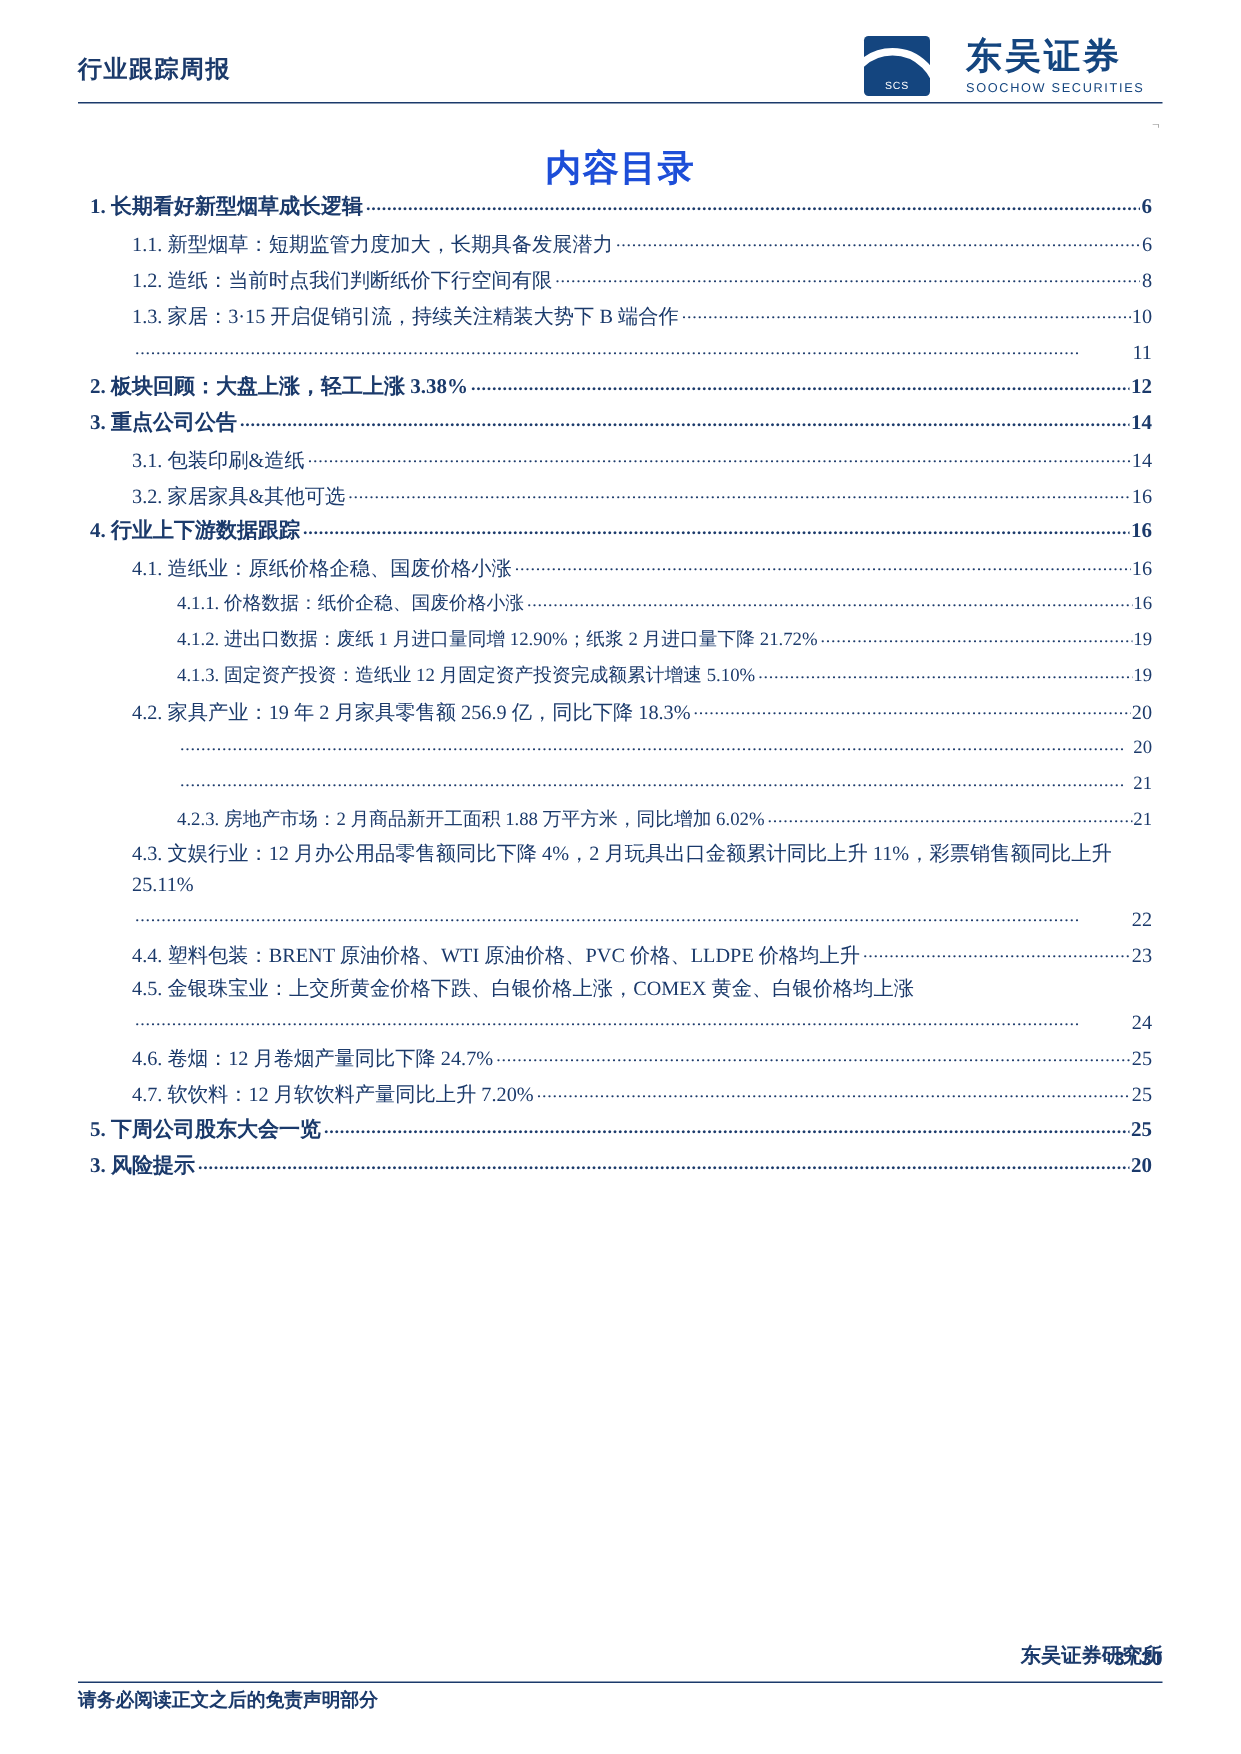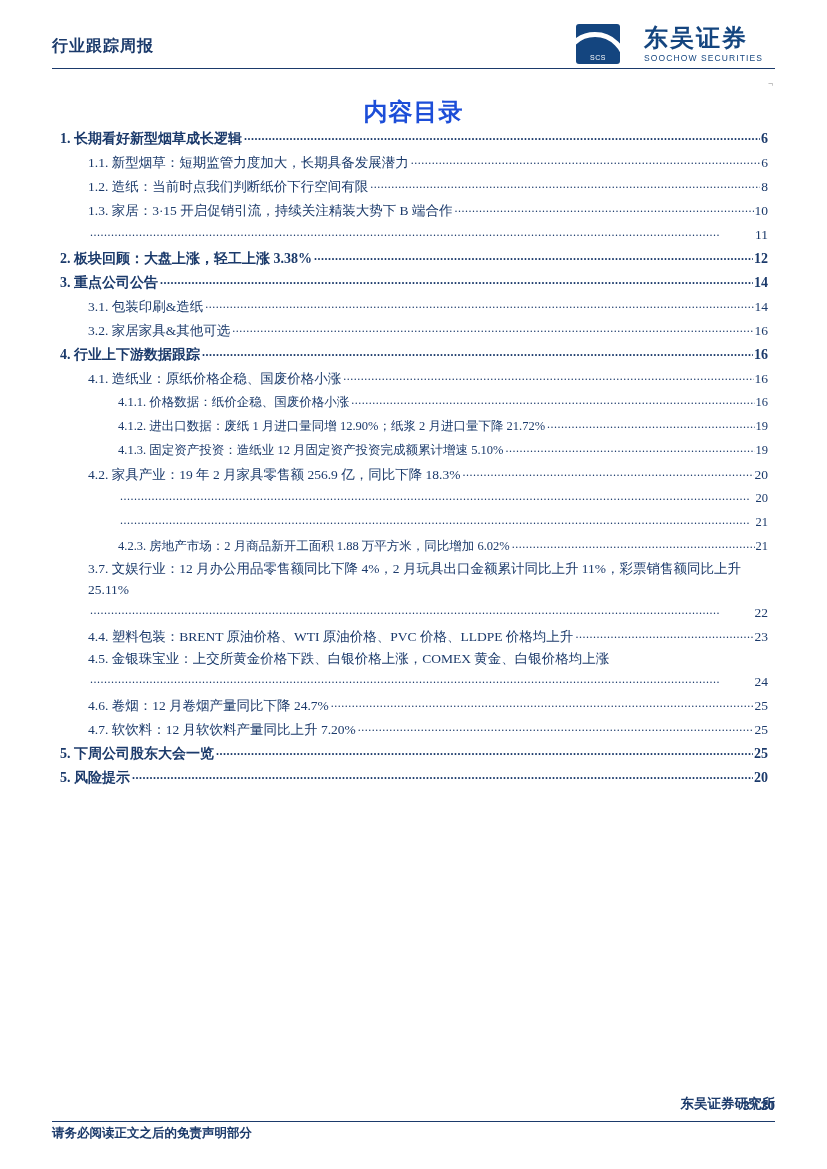--- a/index.html
+++ b/index.html
@@ -318,21 +318,21 @@
       <div class="toc-row lvl3">
         <span class="toc-dots">....................................................................................................................................................................................</span>
         <span class="toc-page">21</span>
       </div>
       <div class="toc-row lvl3">
         <span class="toc-label">4.2.3. 房地产市场：2 月商品新开工面积 1.88 万平方米，同比增加 6.02%</span>
         <span class="toc-dots">....................................................................................................................................................................................</span>
         <span class="toc-page">21</span>
       </div>
       <div class="toc-row lvl2 wrap">
-        <div class="first-line">3.7. 文娱行业：12 月办公用品零售额同比下降 4%，2 月玩具出口金额累计同比上升 11%，彩票销售额同比上升 25.11%</div>
+        <div class="first-line">4.3. 文娱行业：12 月办公用品零售额同比下降 4%，2 月玩具出口金额累计同比上升 11%，彩票销售额同比上升 25.11%</div>
         <div class="wrapline">
           <span class="toc-dots">....................................................................................................................................................................................</span>
           <span class="toc-page">22</span>
         </div>
       </div>
       <div class="toc-row lvl2">
         <span class="toc-label">4.4. 塑料包装：BRENT 原油价格、WTI 原油价格、PVC 价格、LLDPE 价格均上升</span>
         <span class="toc-dots">....................................................................................................................................................................................</span>
         <span class="toc-page">23</span>
       </div>
@@ -352,21 +352,21 @@
         <span class="toc-label">4.7. 软饮料：12 月软饮料产量同比上升 7.20%</span>
         <span class="toc-dots">....................................................................................................................................................................................</span>
         <span class="toc-page">25</span>
       </div>
       <div class="toc-row lvl1">
         <span class="toc-label">5. 下周公司股东大会一览</span>
         <span class="toc-dots">....................................................................................................................................................................................</span>
         <span class="toc-page">25</span>
       </div>
       <div class="toc-row lvl1">
-        <span class="toc-label">5. 风险提示</span>
+        <span class="toc-label">3. 风险提示</span>
         <span class="toc-dots">....................................................................................................................................................................................</span>
         <span class="toc-page">20</span>
       </div>
     </div>
 
   <div class="page-num">3 / 30</div>
 
   <div class="footer">
     <div class="footer-rule"></div>
     <div class="footer-right">东吴证券研究所</div>

